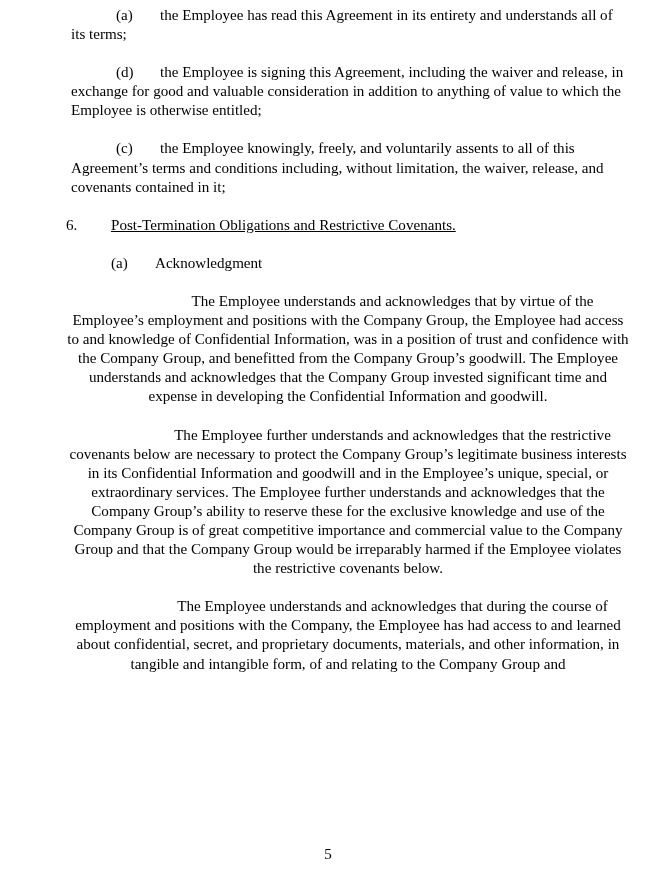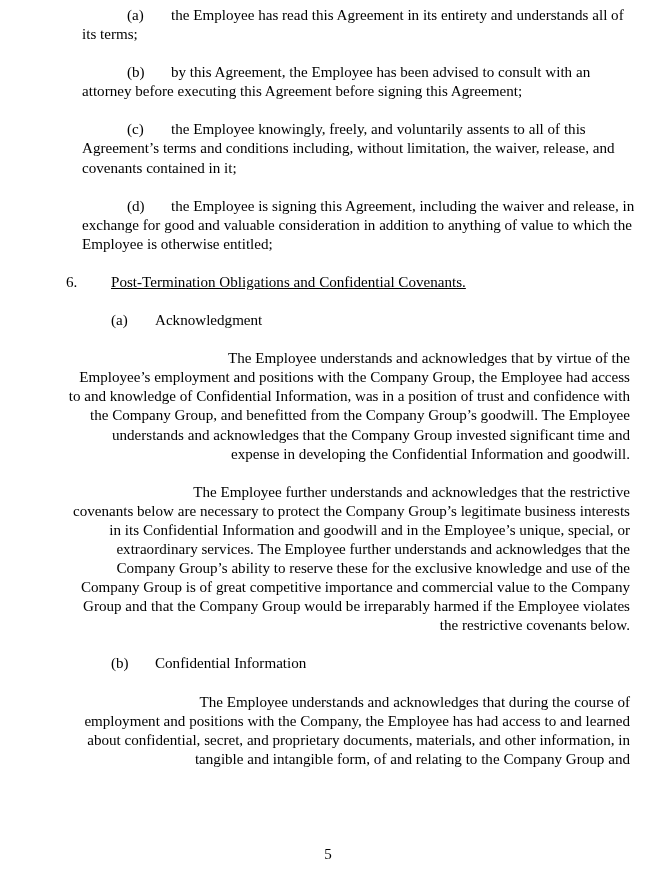--- a/index.html
+++ b/index.html
@@ -22,21 +22,21 @@
   .content {
     position: absolute;
     left: 66px;
     top: 6px;
     width: 564px;
   }
 
   
   .item {
     position: relative;
-    margin: 0 0 19px 16px;
+    margin: 0 0 19px 5px;
     text-indent: 45px;
     text-align: left;
   }
   .item .marker {
     display: inline-block;
     width: 44px;
     text-indent: 0;
   }
   .item.wide {
     width: 568px;
@@ -68,21 +68,21 @@
     width: 44px;
     text-indent: 0;
   }
   .sub-heading .u {
   }
 
   
   .body-para {
     margin: 0 0 19px 0;
     text-indent: 89px;
-    text-align: right;
+    text-align: center;
   }
 
   .page-number {
     position: absolute;
     left: 0;
     right: 0;
     top: 845px;
     text-align: center;
     font-size: 15.1px;
     line-height: 19.1px;
@@ -91,48 +91,42 @@
 </head>
 <body>
 
 <div class="page">
   <div class="content">
 
     <p class="item">
       <span class="marker">(a)</span><span>the Employee has read this Agreement in its entirety and understands all of its terms;</span>
     </p>
 
-    <p class="item">
-      <span class="marker">(b)</span><span>by this Agreement, the Employee has been advised to consult with an attorney before executing this Agreement before signing this Agreement;</span>
+
+    <p class="item wide">
+      <span class="marker">(d)</span><span>the Employee is signing this Agreement, including the waiver and release, in exchange for good and valuable consideration in addition to anything of value to which the Employee is otherwise entitled;</span>
     </p>
 
     <p class="item">
       <span class="marker">(c)</span><span>the Employee knowingly, freely, and voluntarily assents to all of this Agreement’s terms and conditions including, without limitation, the waiver, release, and covenants contained in it;</span>
     </p>
 
-    <p class="item wide">
-      <span class="marker">(d)</span><span>the Employee is signing this Agreement, including the waiver and release, in exchange for good and valuable consideration in addition to anything of value to which the Employee is otherwise entitled;</span>
-    </p>
-
 
 
     <p class="section-heading">
-      <span class="num">6.</span><span class="u">Post-Termination Obligations and Confidential Covenants.</span>
+      <span class="num">6.</span><span class="u">Post-Termination Obligations and Restrictive Covenants.</span>
     </p>
 
     <p class="sub-heading">
       <span class="marker">(a)</span><span class="u">Acknowledgment</span>
     </p>
 
     <p class="body-para">The Employee understands and acknowledges that by virtue of the Employee’s employment and positions with the Company Group, the Employee had access to and knowledge of Confidential Information, was in a position of trust and confidence with the Company Group, and benefitted from the Company Group’s goodwill. The Employee understands and acknowledges that the Company Group invested significant time and expense in developing the Confidential Information and goodwill.</p>
 
     <p class="body-para">The Employee further understands and acknowledges that the restrictive covenants below are necessary to protect the Company Group’s legitimate business interests in its Confidential Information and goodwill and in the Employee’s unique, special, or extraordinary services. The Employee further understands and acknowledges that the Company Group’s ability to reserve these for the exclusive knowledge and use of the Company Group is of great competitive importance and commercial value to the Company Group and that the Company Group would be irreparably harmed if the Employee violates the restrictive covenants below.</p>
 
-    <p class="sub-heading">
-      <span class="marker">(b)</span><span class="u">Confidential Information</span>
-    </p>
 
     <p class="body-para">The Employee understands and acknowledges that during the course of employment and positions with the Company, the Employee has had access to and learned about confidential, secret, and proprietary documents, materials, and other information, in tangible and intangible form, of and relating to the Company Group and</p>
 
   </div>
 
   <div class="page-number">5</div>
 </div>
 
 </body></html>

